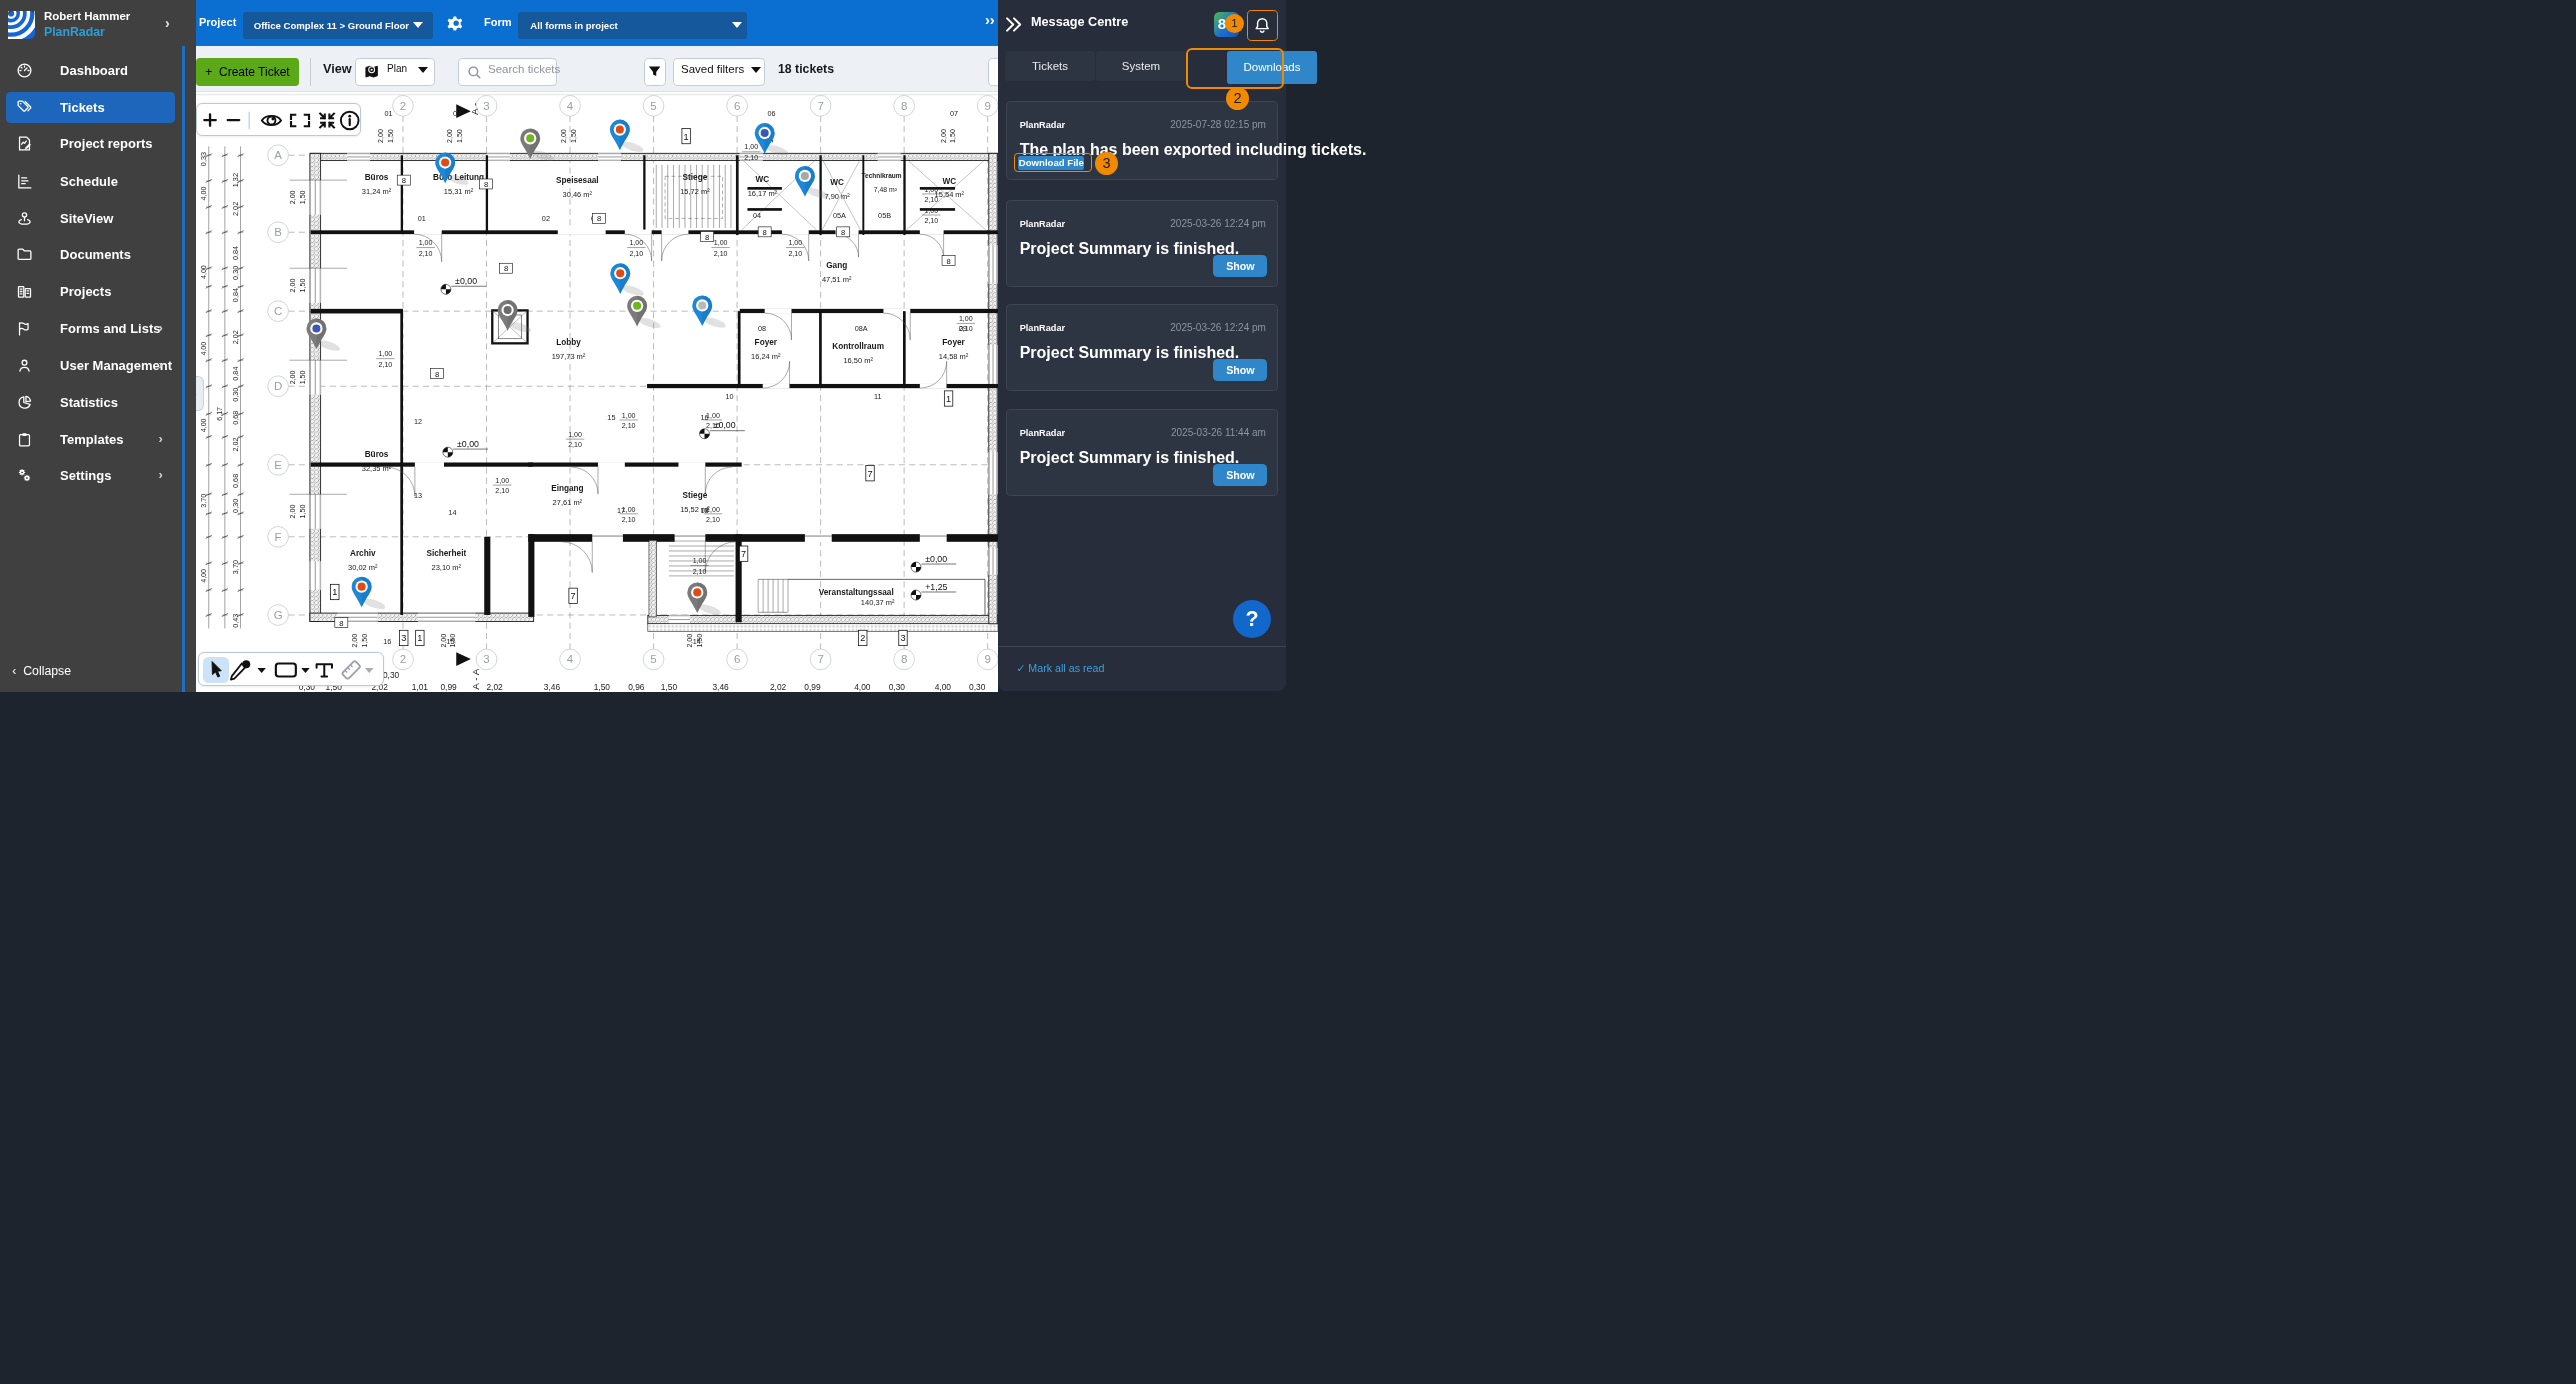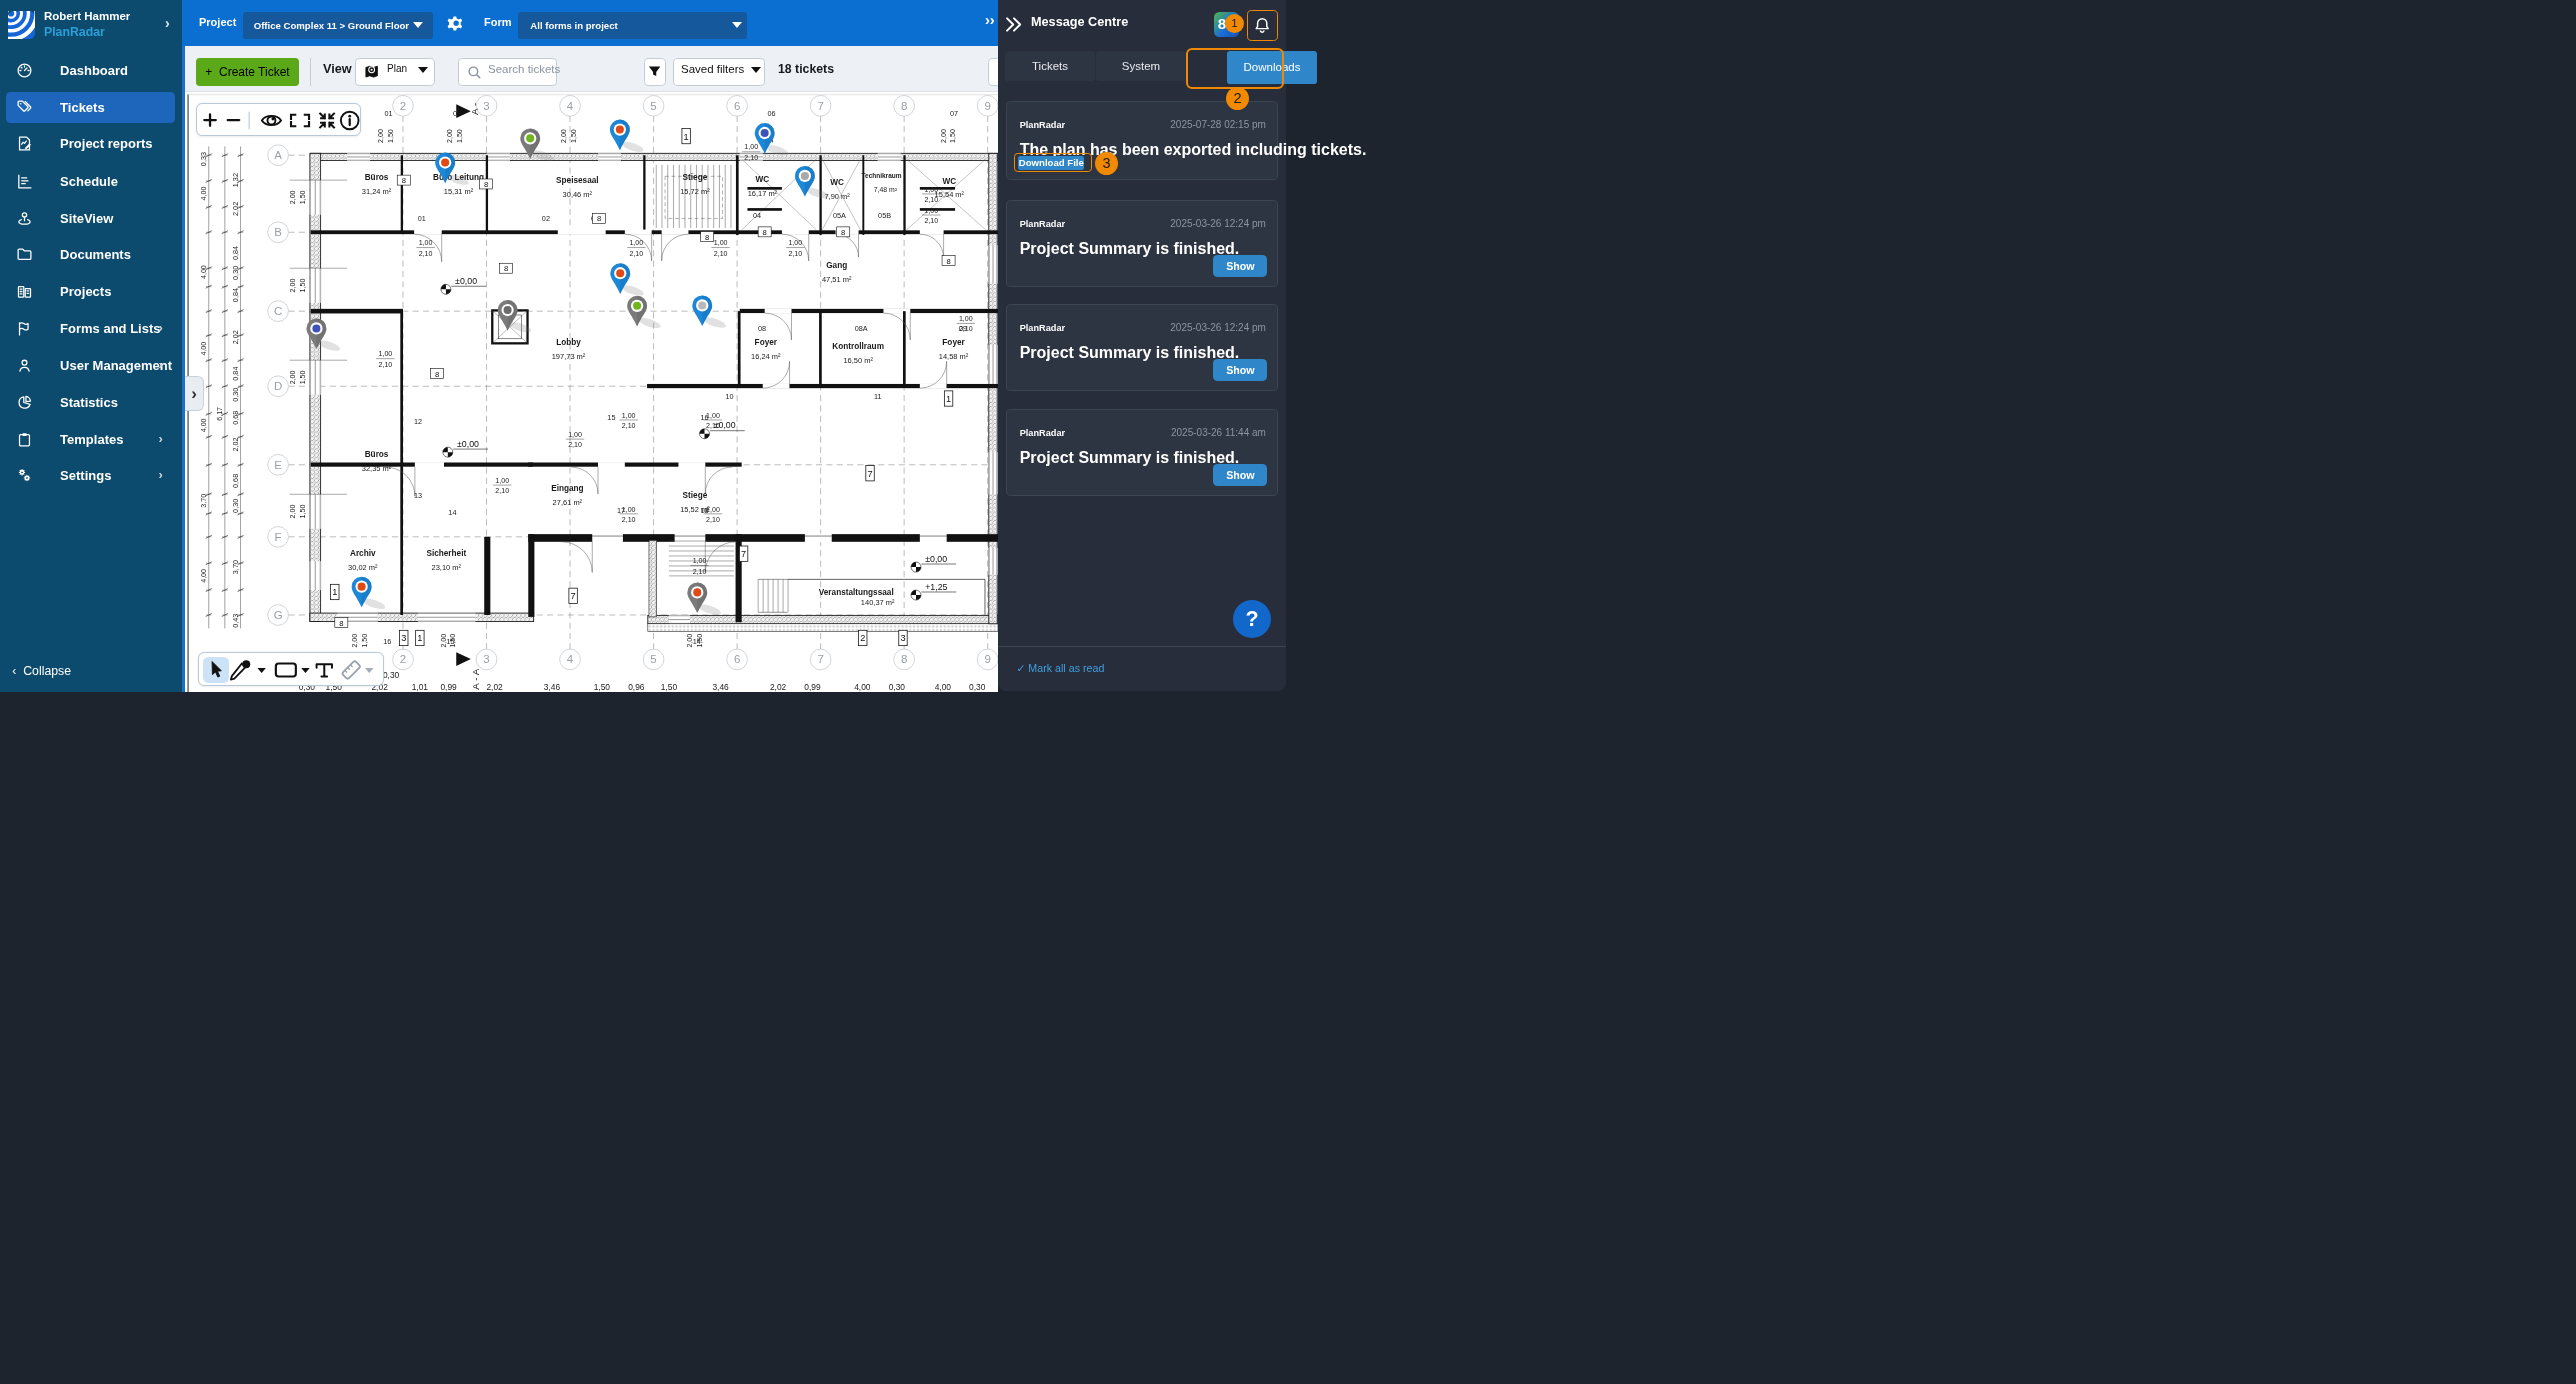--- a/index.html
+++ b/index.html
@@ -1,19 +1,19 @@
 <!DOCTYPE html>
 <html style="font-size:12.3px"><head>
 <meta charset="utf-8">
 <style>
   * { margin:0; padding:0; box-sizing:border-box; }
   html,body { width:1288px; height:692px; overflow:hidden; background:#1e242d;
     font-family:"Liberation Sans", sans-serif; }
 
-  #sidebar { position:absolute; left:0; top:0; width:182px; height:692px; background:#0c4a6e; z-index:5; }
+  #sidebar { position:absolute; left:0; top:0; width:196px; height:692px; background:#404040; z-index:5; }
   #accent { position:absolute; left:182px; top:46px; width:3.1px; height:646px; background:#1d6fc6; z-index:6; }
   .uname { position:absolute; left:44px; top:10px; color:#fff; font-size:11.5px; font-weight:600; }
   .ubrand { position:absolute; left:44px; top:25px; color:#2d9fd8; font-size:12.3px; font-weight:700; }
   .uchev { position:absolute; left:165px; top:15.3px; color:#dfe3e8; font-size:14px; font-weight:700; }
   .mi { position:absolute; left:6.1px; width:169px; height:31px; border-radius:4.6px; color:#fff; }
   .mi.sel { background:#1e66bb; }
   .mi .ic { position:absolute; left:10px; top:7px; width:17px; height:17px; }
   .mi .tx { position:absolute; left:32px; top:8.4px; font-size:13px; font-weight:600;padding-left:22px; }
   .mi .ch { position:absolute; right:12.3px; top:7px; font-size:13px; color:#cfd4da; font-weight:700; }
   #collapse { position:absolute; left:12.3px; top:664px; color:#fff; font-size:12.3px; }

